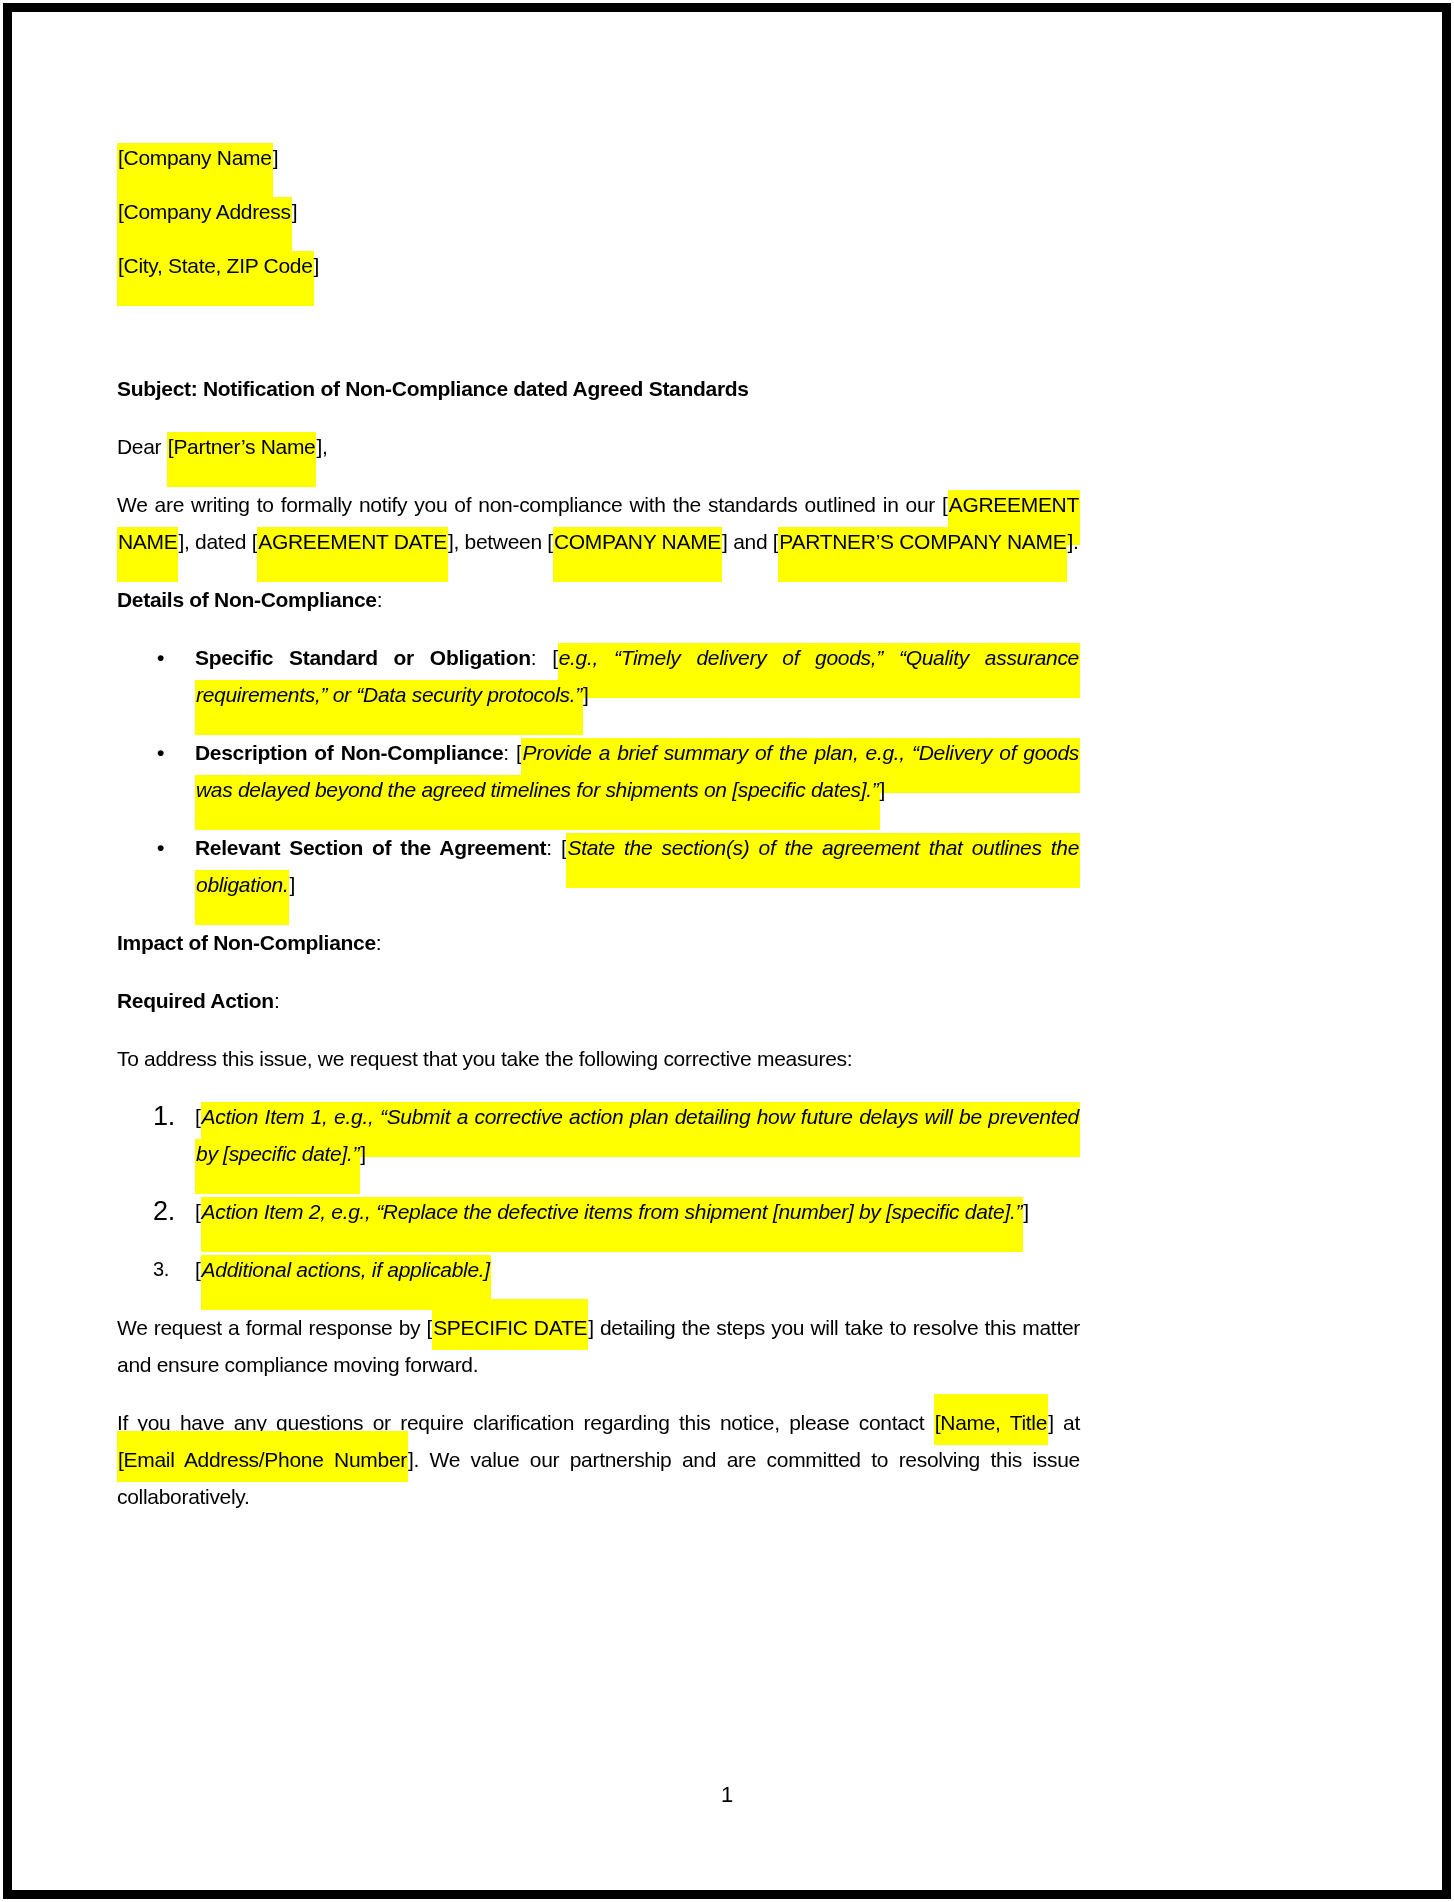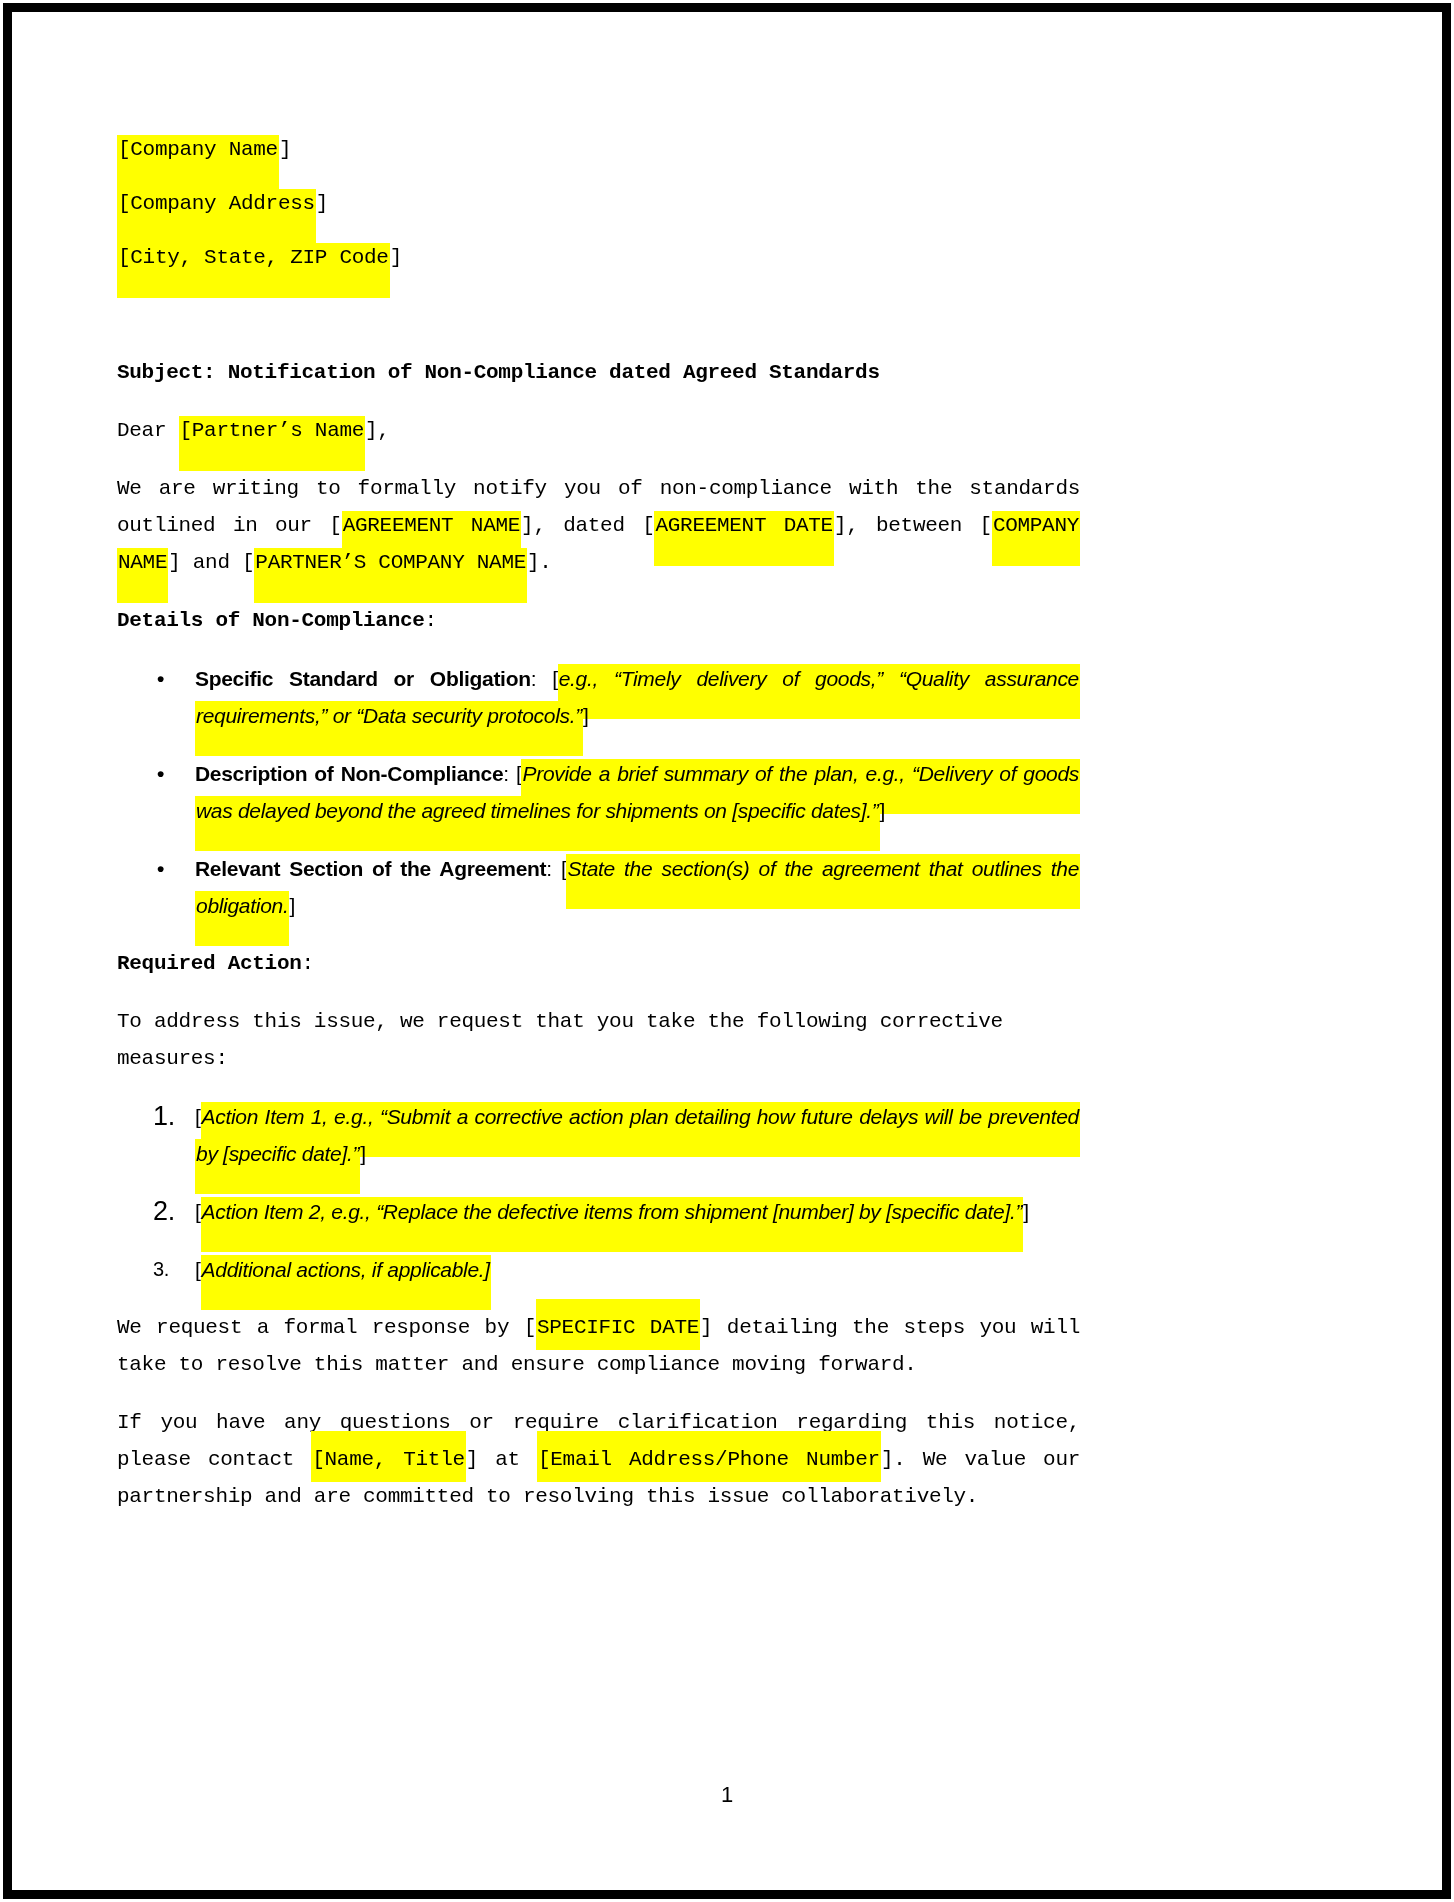--- a/index.html
+++ b/index.html
@@ -8,21 +8,21 @@
     font-family: "Liberation Sans", "DejaVu Sans", sans-serif;
     color: #000;
   }
   .frame {
     position: absolute; inset: 3px; border: 9px solid #000; pointer-events: none;
   }
   .content {
     position: absolute; left: 117px; top: 131px; width: 963px;
     font-size: 21px; line-height: 37px; letter-spacing: -0.3px;
   }
-  p { margin: 0 0 21px 0; font-family: Liberation Mono, monospace; }
+  p { margin: 8px 0 21px 0; }
   .addr { margin-bottom: 17px; }
   .gap { height: 61px; }
   .just { text-align: justify; }
   b, .bold { font-weight: bold; }
   
   .hl {
     background: #ffff00;
     padding: 17px 1px 11px 1px;
     -webkit-box-decoration-break: clone; box-decoration-break: clone;
   }
@@ -67,20 +67,21 @@
   <p class="just"><span>We are writing to formally notify you of non-compliance with the standards outlined in our [</span><span class="hl-tall">AGREEMENT NAME</span><span>], dated [</span><span class="hl-tall">AGREEMENT DATE</span><span>], between [</span><span class="hl-tall">COMPANY NAME</span><span>] and [</span><span class="hl-tall">PARTNER’S COMPANY NAME</span><span>].</span></p>
 
   <p><b>Details of Non-Compliance</b><span>:</span></p>
 
   <ul class="blist">
     <li><span class="marker">•</span><b>Specific Standard or Obligation</b><span>: [</span><i class="hl-tall">e.g., “Timely delivery of goods,” “Quality assurance requirements,” or “Data security protocols.”</i><span>]</span></li>
     <li><span class="marker">•</span><b>Description of Non-Compliance</b><span>: [</span><i class="hl-tall">Provide a brief summary of the plan, e.g., “Delivery of goods was delayed beyond the agreed timelines for shipments on [specific dates].”</i><span>]</span></li>
     <li><span class="marker">•</span><b>Relevant Section of the Agreement</b><span>: [</span><i class="hl-tall">State the section(s) of the agreement that outlines the obligation.</i><span>]</span></li>
   </ul>
 
+  <p><b>Impact of Non-Compliance</b><span>:</span></p>
 
 
   <p><b>Required Action</b><span>:</span></p>
 
   <p>To address this issue, we request that you take the following corrective measures:</p>
 
   <ol class="alist">
     <li class="big-num"><span class="num">1.</span><span>[</span><i class="hl-tall">Action Item 1, e.g., “Submit a corrective action plan detailing how future delays will be prevented by [specific date].”</i><span>]</span></li>
     <li class="big-num"><span class="num">2.</span><span>[</span><i class="hl-tall">Action Item 2, e.g., “Replace the defective items from shipment [number] by [specific date].”</i><span>]</span></li>
     <li class="small-num"><span class="num">3.</span><span>[</span><i class="hl-tall">Additional actions, if applicable.]</i><span></span></li>

